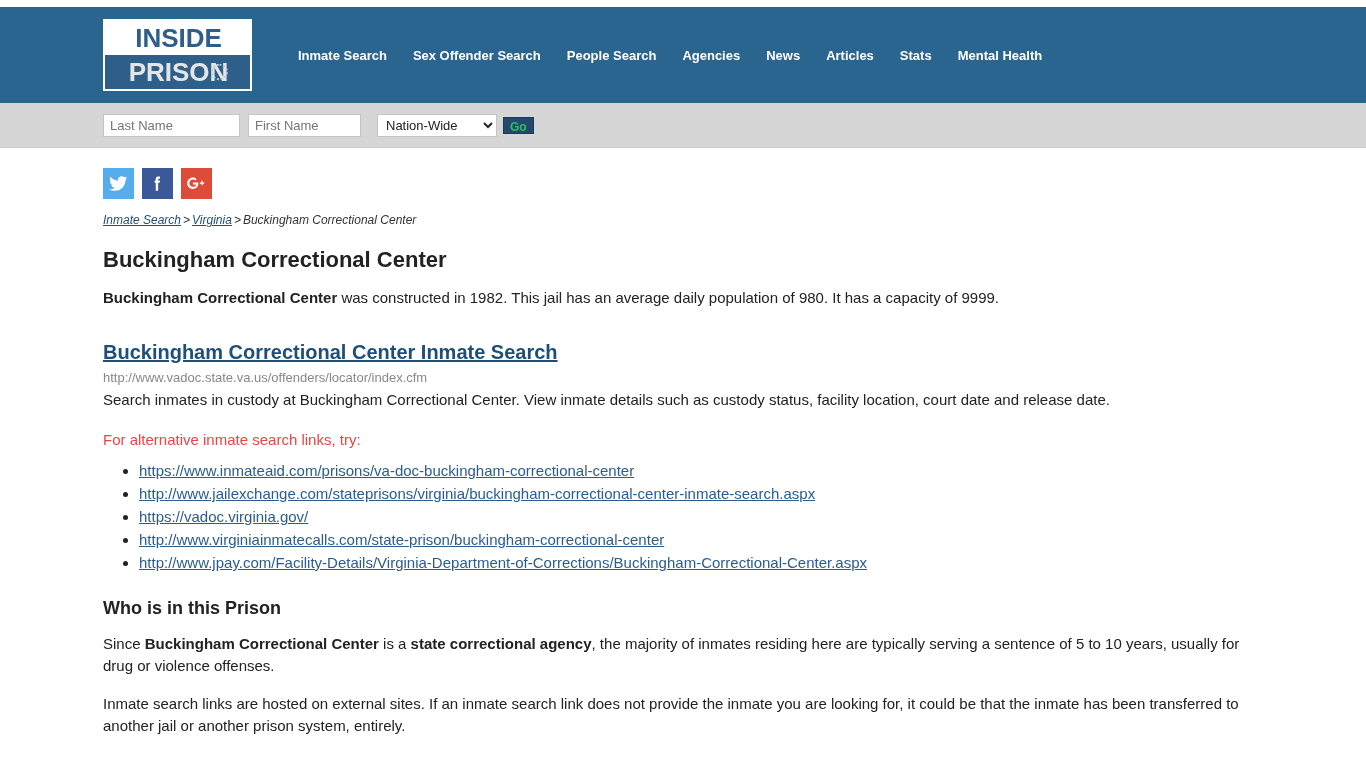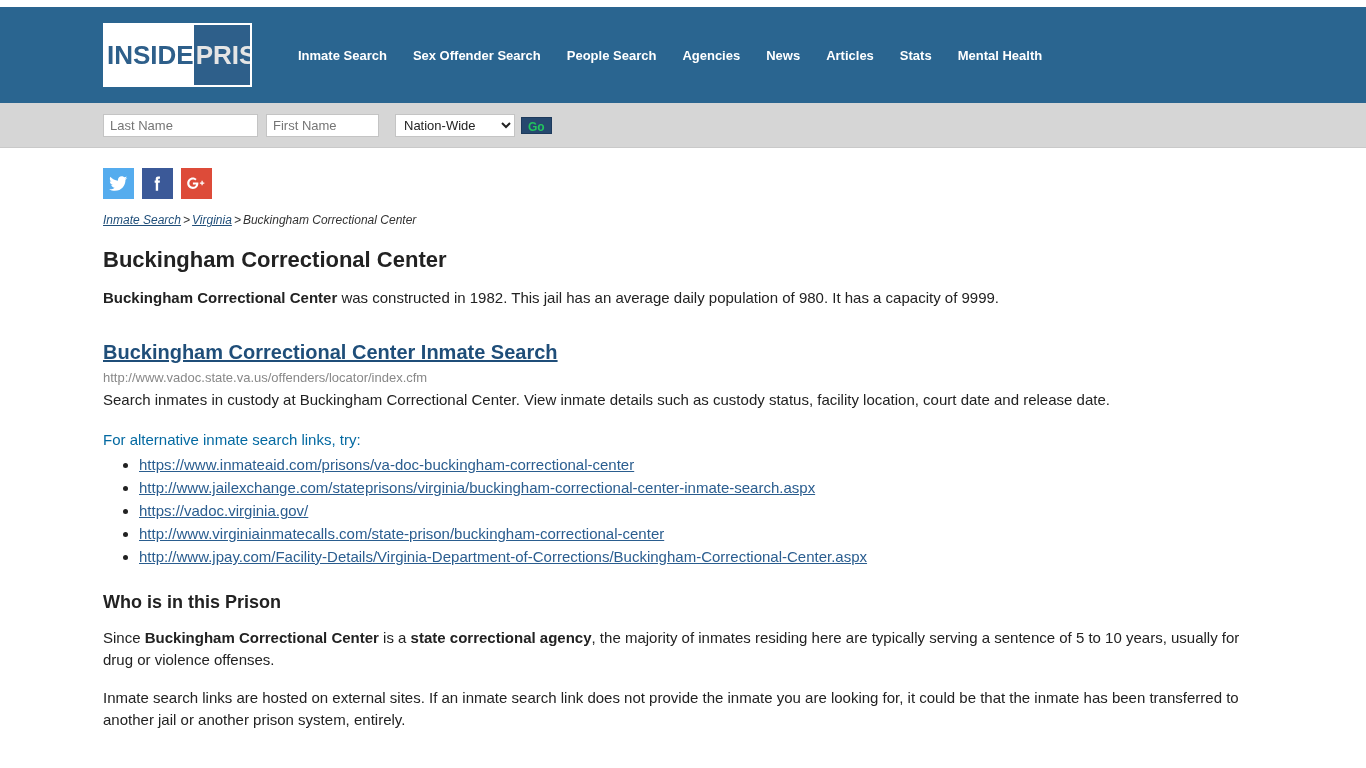--- a/index.html
+++ b/index.html
@@ -25,25 +25,25 @@
     height: 96px;
     background: #2a6590;
     display: flex;
     align-items: center;
     padding-left: 103px;
   }
 
   
   .logo {
     width: 149px;
-    height: 64px;
+    height: 72px;
     background: #ffffff;
     border: 2px solid #ffffff;
     display: flex;
-    flex-direction: row;
+    flex-direction: column;
     flex: 0 0 auto;
     overflow: hidden;
   }
   .logo-top {
     flex: 1;
     background: #ffffff;
     display: flex;
     align-items: center;
     justify-content: center;
     position: relative;
@@ -113,21 +113,21 @@
   .search-bar input[type=text] {
     height: 23px;
     border: 1px solid #c4c4c4;
     background: #ffffff;
     font-size: 13px;
     font-family: "Liberation Sans", sans-serif;
     padding: 1px 6px;
     color: #333;
     outline: none;
   }
-  .search-bar input#last-name { width: 155px; margin-right: 8px; }
+  .search-bar input#last-name { width: 137px; margin-right: 8px; }
   .search-bar input#first-name { width: 113px; margin-right: 16px; }
   .search-bar select {
     height: 23px;
     width: 120px;
     border: 1px solid #c4c4c4;
     background: #ffffff;
     font-size: 13px;
     font-family: "Liberation Sans", sans-serif;
     color: #222;
     margin-right: 6px;
@@ -218,22 +218,22 @@
     cursor: pointer;
   }
   .facility-url {
     font-size: 13px;
     color: #888888;
     margin: 6px 0 4px 0;
   }
 
   .alt-intro {
     font-size: 15px;
-    color: #0369a1;
-    margin: 18px 0 2px 0;
+    color: #ef4444;
+    margin: 18px 0 8px 0;
     line-height: 22px;
   }
   ul.alt-links {
     margin: 0 0 0 0;
     padding-left: 36px;
     list-style-type: disc;
   }
   ul.alt-links li {
     font-size: 15px;
     line-height: 23px;

